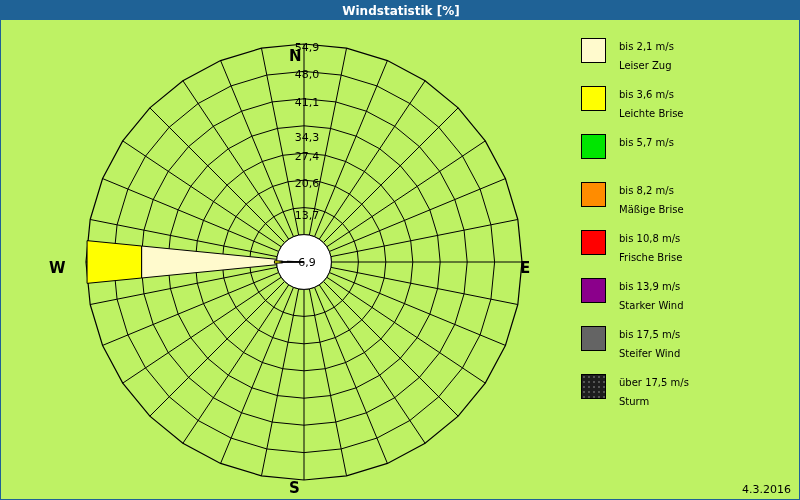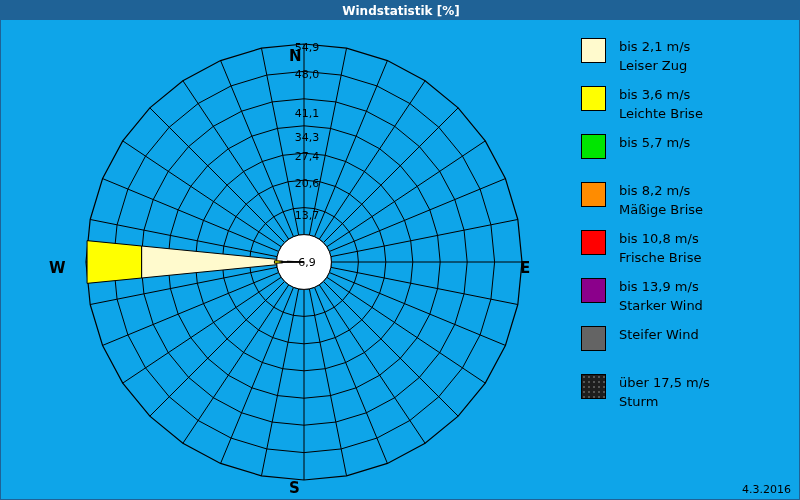--- a/index.html
+++ b/index.html
@@ -8,21 +8,21 @@
     background: #ffffff;
   }
   body {
     font-family: "DejaVu Sans", sans-serif;
   }
   #app {
     position: relative;
     width: 800px;
     height: 500px;
     box-sizing: border-box;
-    background: #0ea5e9;
+    background: #bef264;
     border: 1px solid #1f6296;
     overflow: hidden;
   }
   #titlebar {
     position: absolute;
     left: 0; top: 0;
     width: 800px;
     height: 19px;
     background: #1f6296;
     color: #ffffff;
@@ -56,21 +56,21 @@
   .swatch {
     width: 25px;
     height: 25px;
     border: 1.5px solid #000000;
     box-sizing: border-box;
     flex: 0 0 auto;
     margin-top: 1px;
   }
   .legend-text {
     margin-left: 13px;
-    font-size: 13px;
+    font-size: 10px;
     line-height: 19px;
     color: #000000;
     font-family: "DejaVu Sans", sans-serif;
     white-space: nowrap;
   }
   .legend-text div { white-space: nowrap; }
   #datestamp {
     position: absolute;
     right: 8px;
     bottom: 3px;
@@ -164,21 +164,21 @@
     <div class="compass-label" style="left:519px; top:239px;">E</div>
     <div class="compass-label" style="left:288px; top:459px;">S</div>
     <div class="compass-label" style="left:48px; top:239px;">W</div>
 
     <div id="tick-labels">
         <div class="tick-label" style="left: 306px; top: 213.601px; transform: translate(-50%, -2px); margin-top: 24px;">6,9</div>
         <div class="tick-label" style="left: 306px; top: 191px; transform: translate(-50%, -2px);">13,7</div>
         <div class="tick-label" style="left: 306px; top: 159.2px; transform: translate(-50%, -2px);">20,6</div>
         <div class="tick-label" style="left: 306px; top: 132.199px; transform: translate(-50%, -2px);">27,4</div>
         <div class="tick-label" style="left: 306px; top: 104.8px; transform: translate(-50%, -2px); margin-top: 8px;">34,3</div>
-        <div class="tick-label" style="left: 306px; top: 89px; transform: translate(-50%, -2px);">41,1</div>
+        <div class="tick-label" style="left: 306px; top: 78px; transform: translate(-50%, -2px);">41,1</div>
         <div class="tick-label" style="left: 306px; top: 50.3989px; transform: translate(-50%, -2px);">48,0</div>
         <div class="tick-label" style="left: 306px; top: 23px; transform: translate(-50%, -2px);">54,9</div>
       </div>
   </div>
 
   <div id="legend">
       <div class="legend-row">
         <div class="swatch" style="background: rgb(255, 250, 205);"></div>
         <div class="legend-text">
           <div>bis 2,1 m/s</div>
@@ -215,20 +215,21 @@
       <div class="legend-row">
         <div class="swatch" style="background: rgb(139, 0, 139);"></div>
         <div class="legend-text">
           <div>bis 13,9 m/s</div>
           <div>Starker Wind</div>
         </div>
       </div>
       <div class="legend-row">
         <div class="swatch" style="background: rgb(100, 100, 100);"></div>
         <div class="legend-text">
+          <div>bis 17,5 m/s</div>
           <div>Steifer Wind</div>
         </div>
       </div>
       <div class="legend-row">
         <div class="swatch" style="background: radial-gradient(circle at 2px 2px, rgb(85, 85, 85) 0.9px, transparent 1px) 0% 0% / 5px 5px rgb(30, 30, 30);"></div>
         <div class="legend-text">
           <div>über 17,5 m/s</div>
           <div>Sturm</div>
         </div>
       </div>

